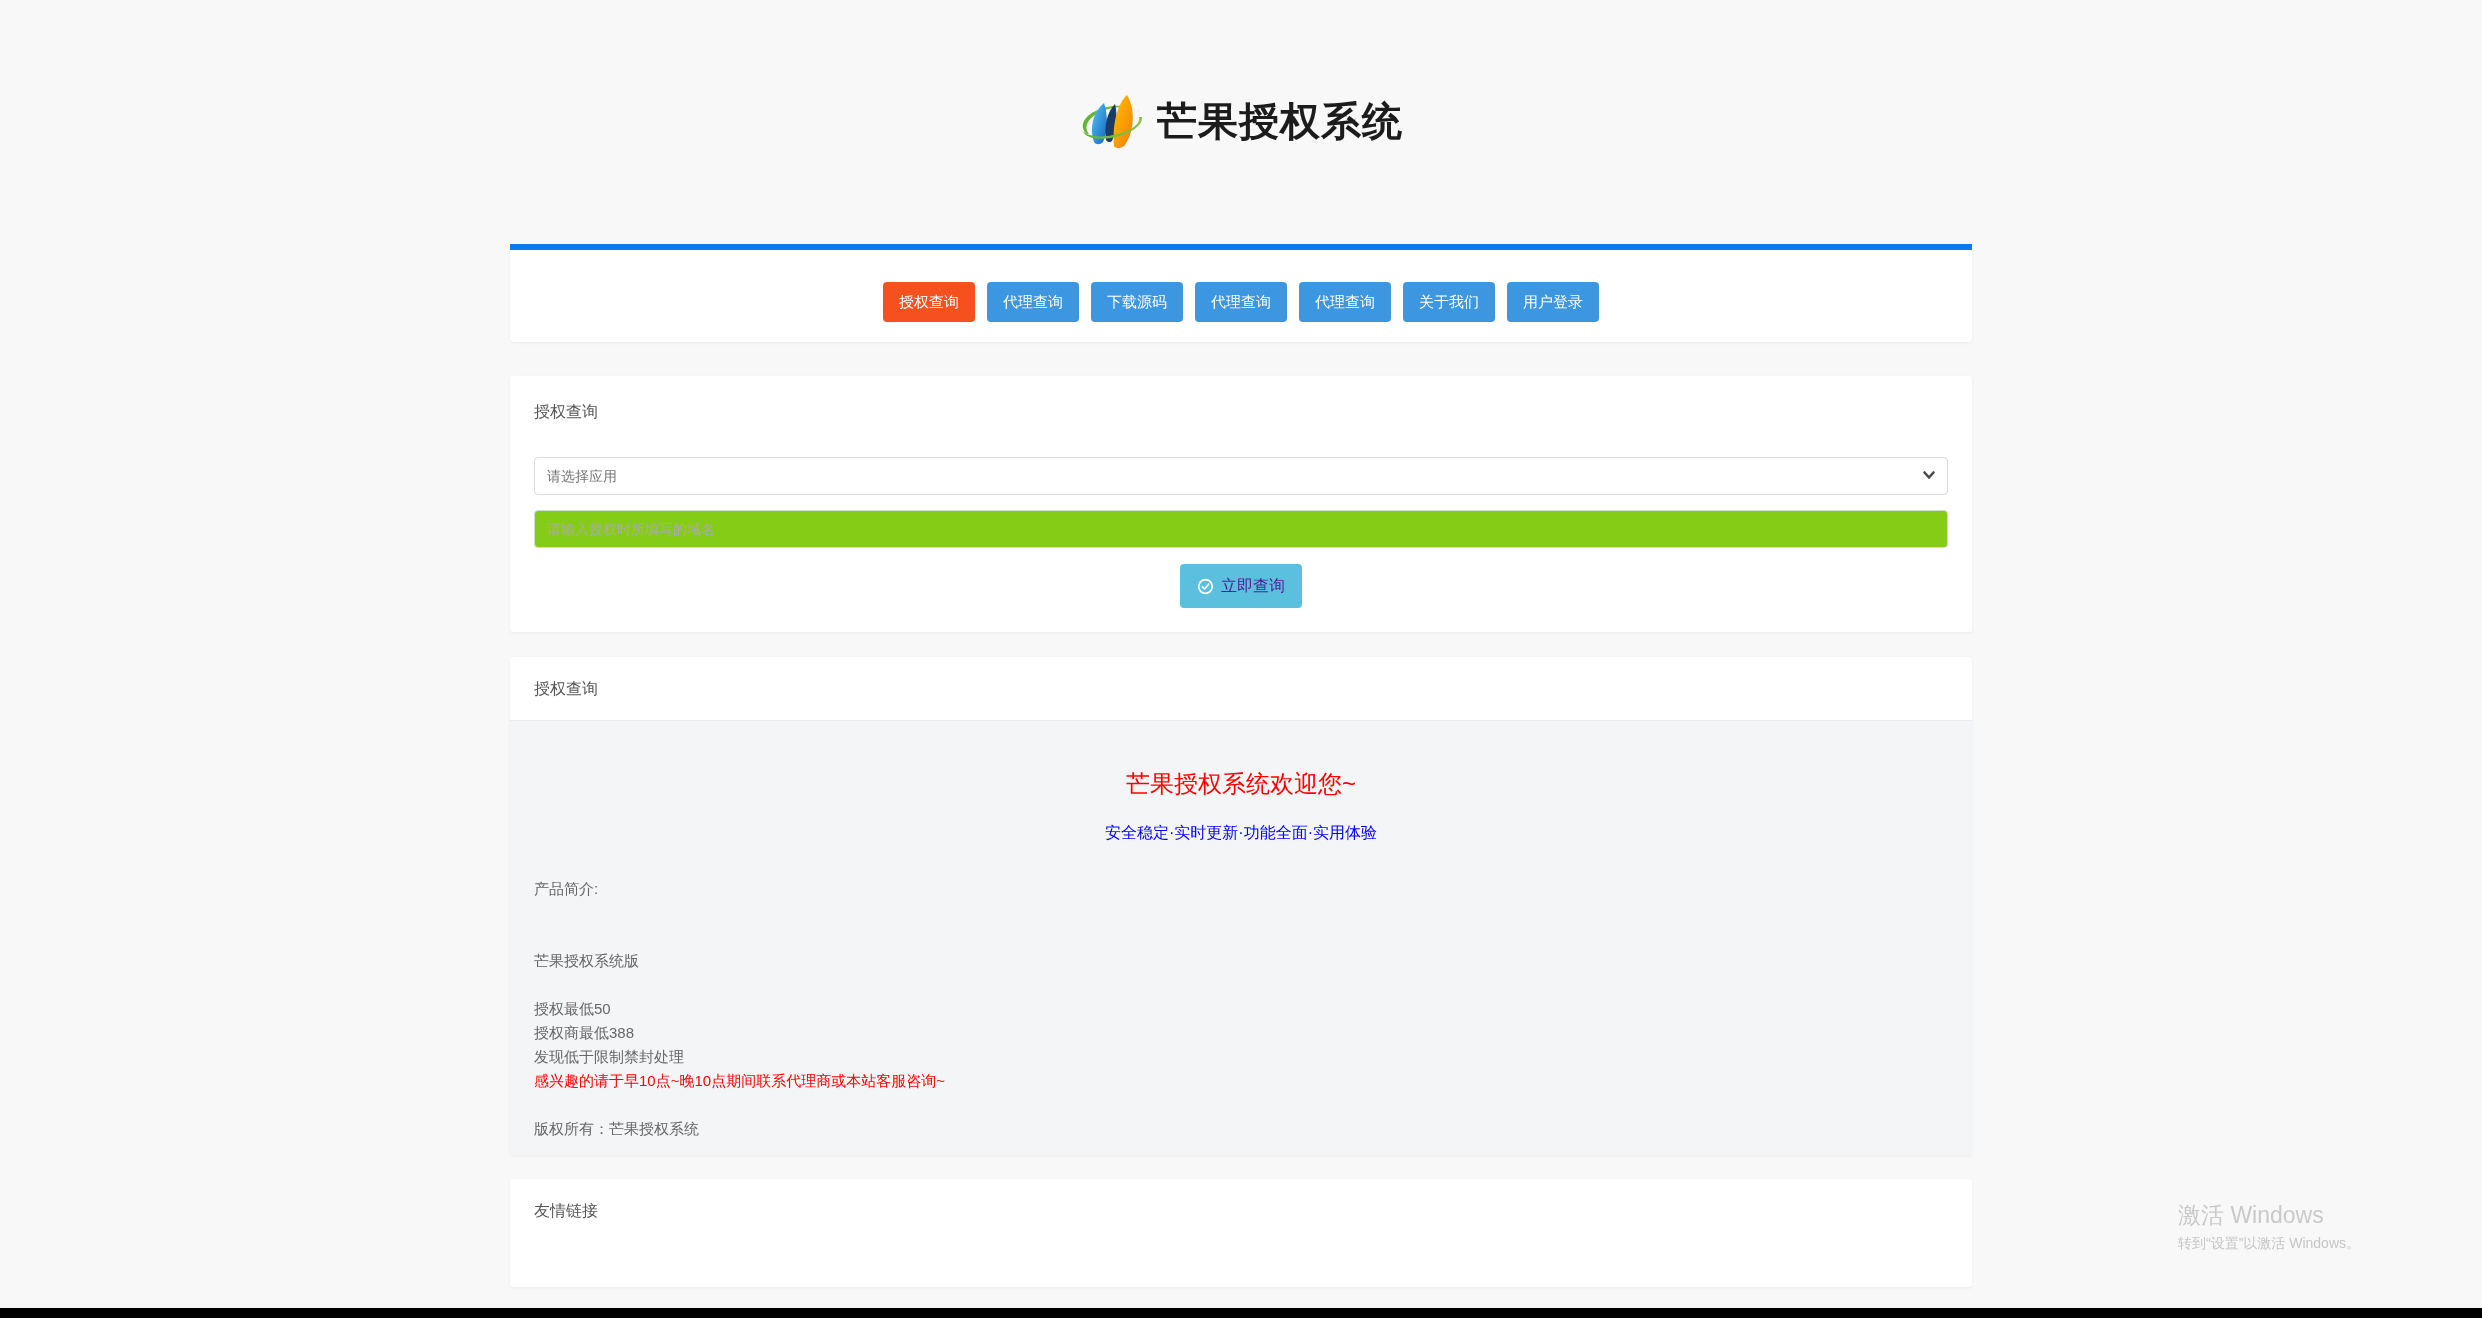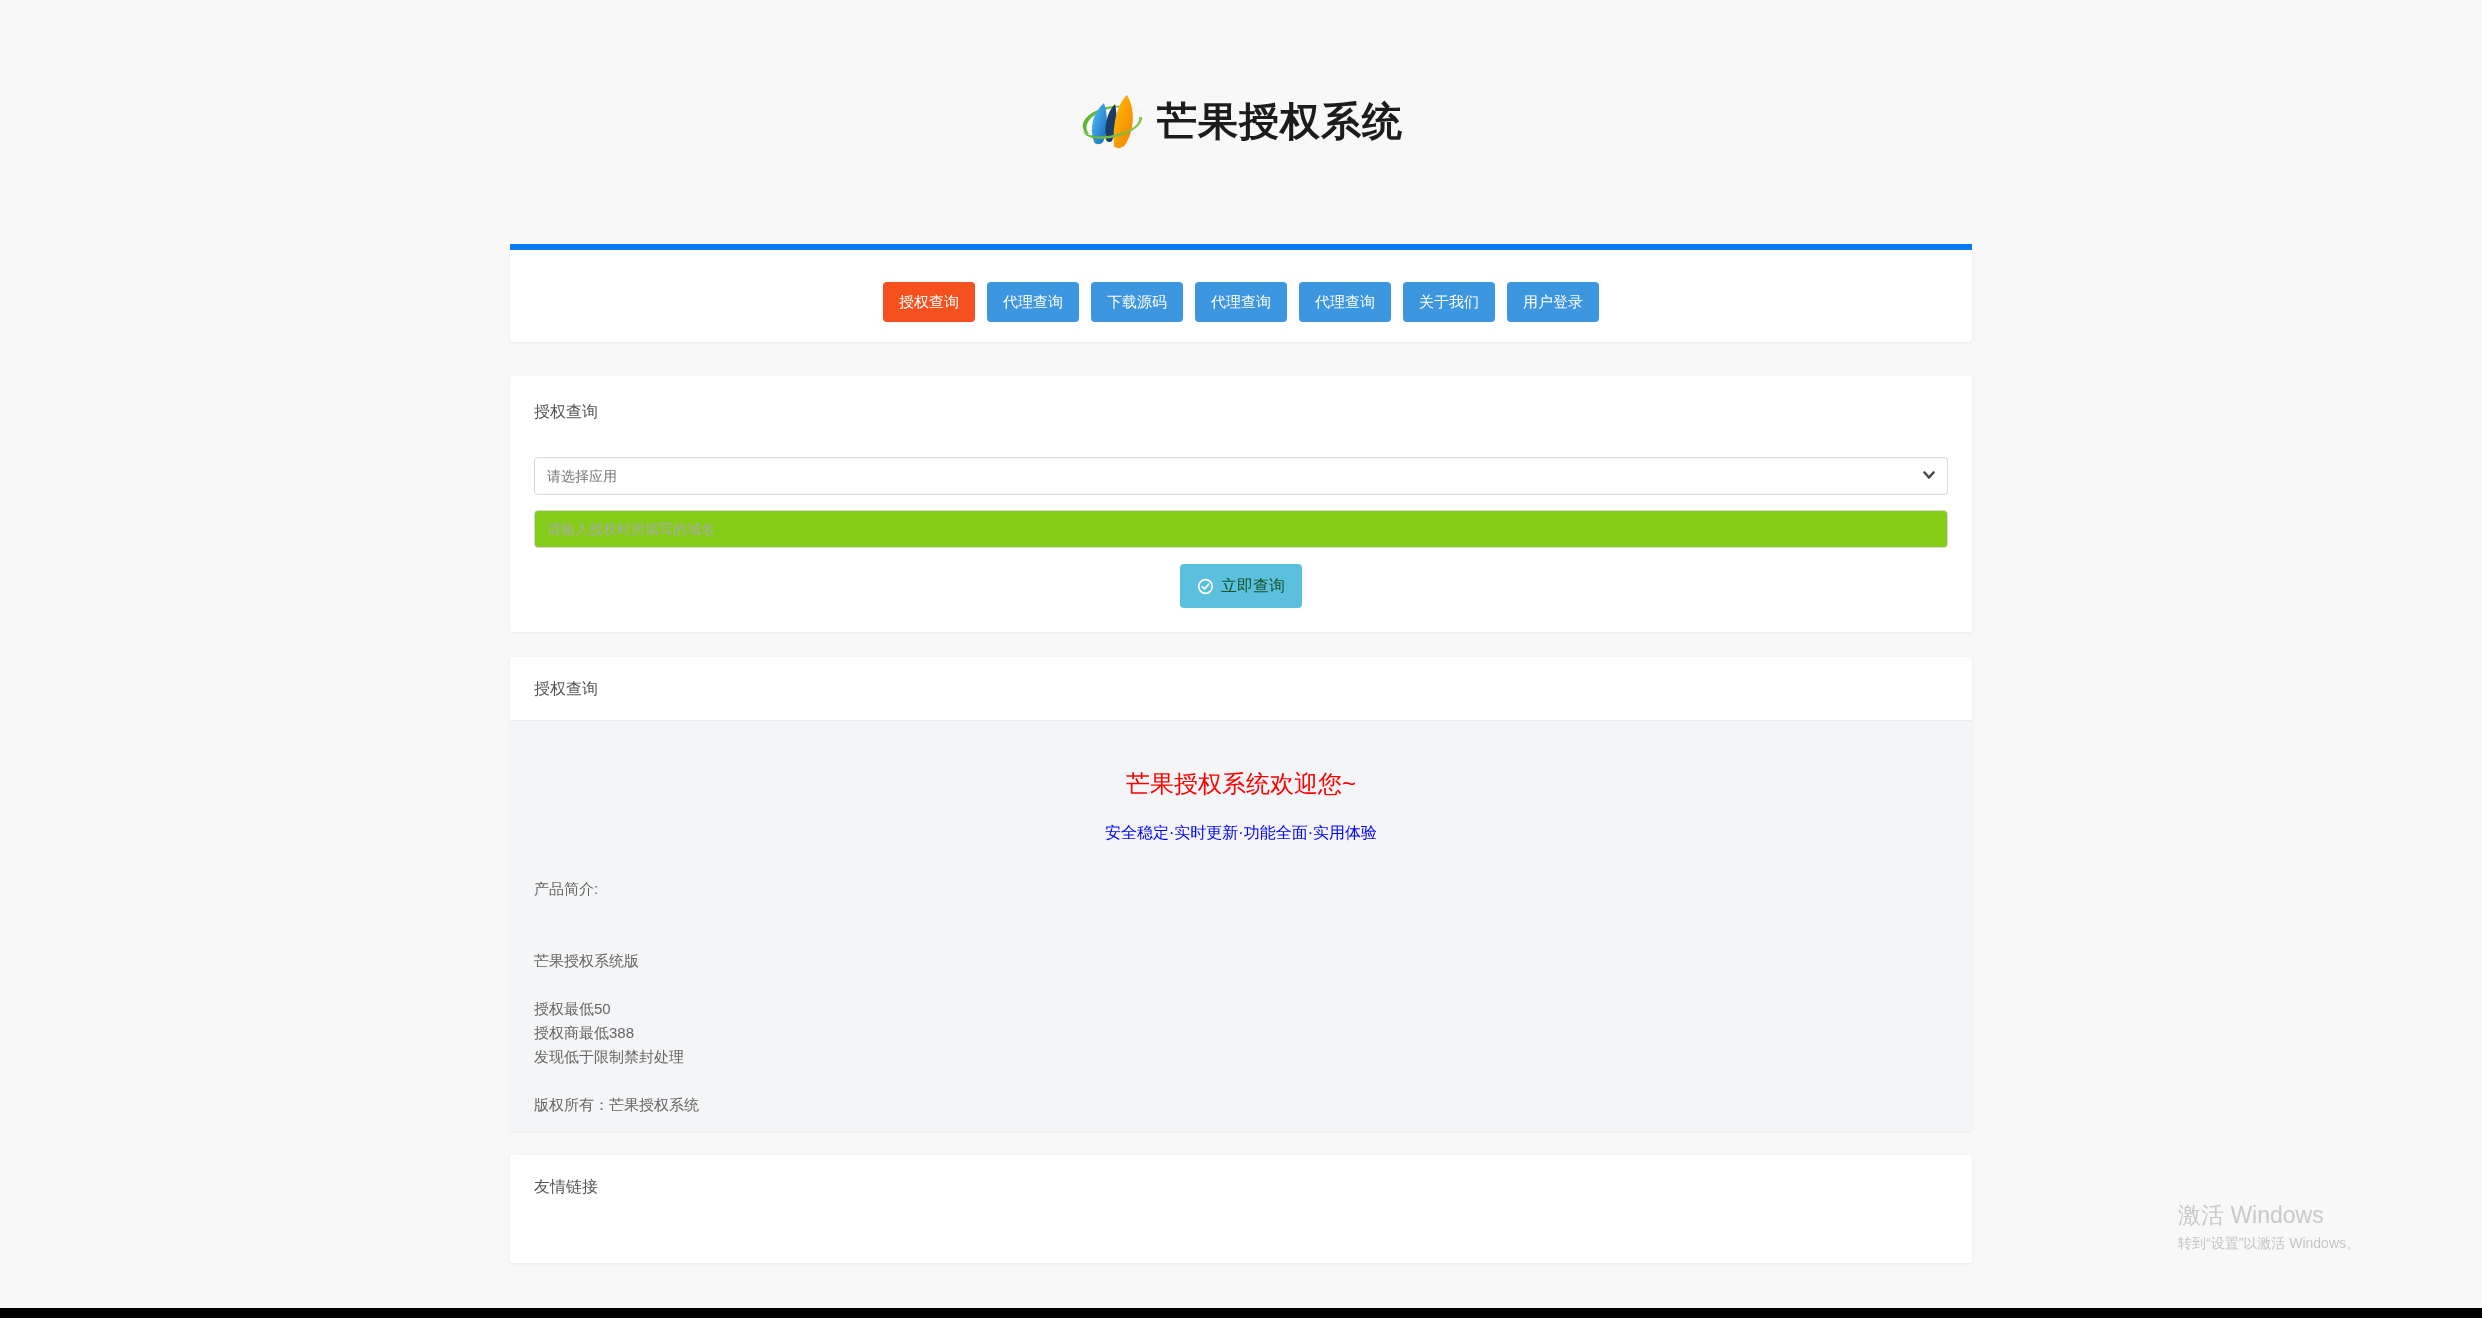--- a/index.html
+++ b/index.html
@@ -105,21 +105,21 @@
     background:#84cc16;
   }
   .domain-input::placeholder{color:#ababab;}
   .query-submit-row{text-align:center;margin-top:16px;}
   .btn-query{
     display:inline-flex;
     align-items:center;
     gap:7px;
     border:none;
     background:var(--btn-info);
-    color:#14532d;
+    color:#4c1d95;
     height:44px;
     padding:0 17px;
     border-radius:4px;
     font-size:16px;
     cursor:pointer;
     font-family:inherit;
   }
   .announce-card{margin-top:25px;padding:0;overflow:hidden;}
   .announce-header{
     height:64px;
@@ -255,20 +255,21 @@
       <div class="announce-tagline">安全稳定·实时更新·功能全面·实用体验</div>
       <div class="announce-text">
         <div class="ann-line">产品简介:</div>
         <div class="ann-line"></div>
         <div class="ann-line"></div>
         <div class="ann-line">芒果授权系统版</div>
         <div class="ann-line"></div>
         <div class="ann-line">授权最低50</div>
         <div class="ann-line">授权商最低388</div>
         <div class="ann-line">发现低于限制禁封处理</div>
+        <div class="ann-line red">感兴趣的请于早10点~晚10点期间联系代理商或本站客服咨询~</div>
         <div class="ann-line"></div>
         <div class="ann-line">版权所有：芒果授权系统</div>
       </div>
     </div>
   </div>
 
   <div class="card links-card">
     <div class="links-header card-title">友情链接</div>
     <div class="links-body"></div>
   </div>

